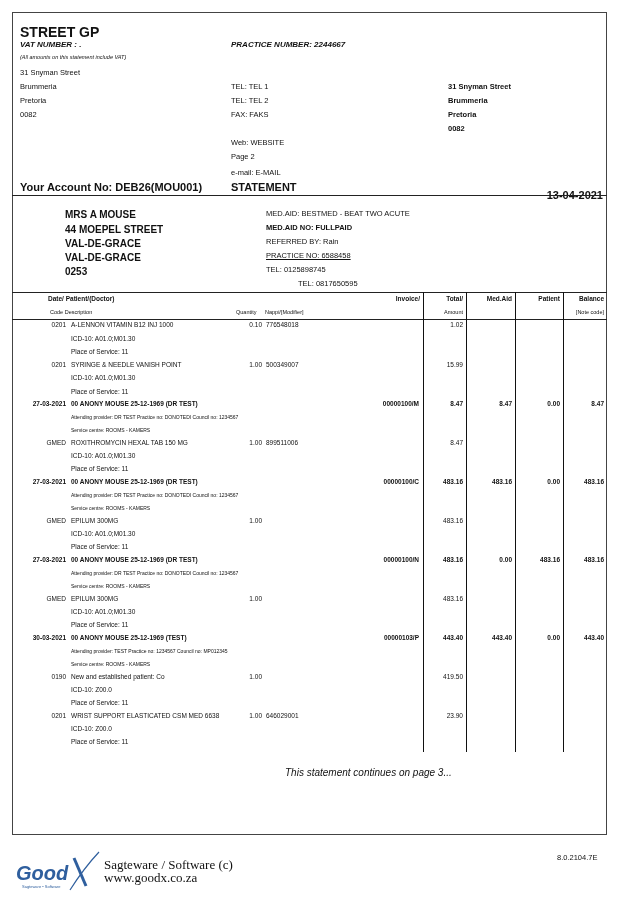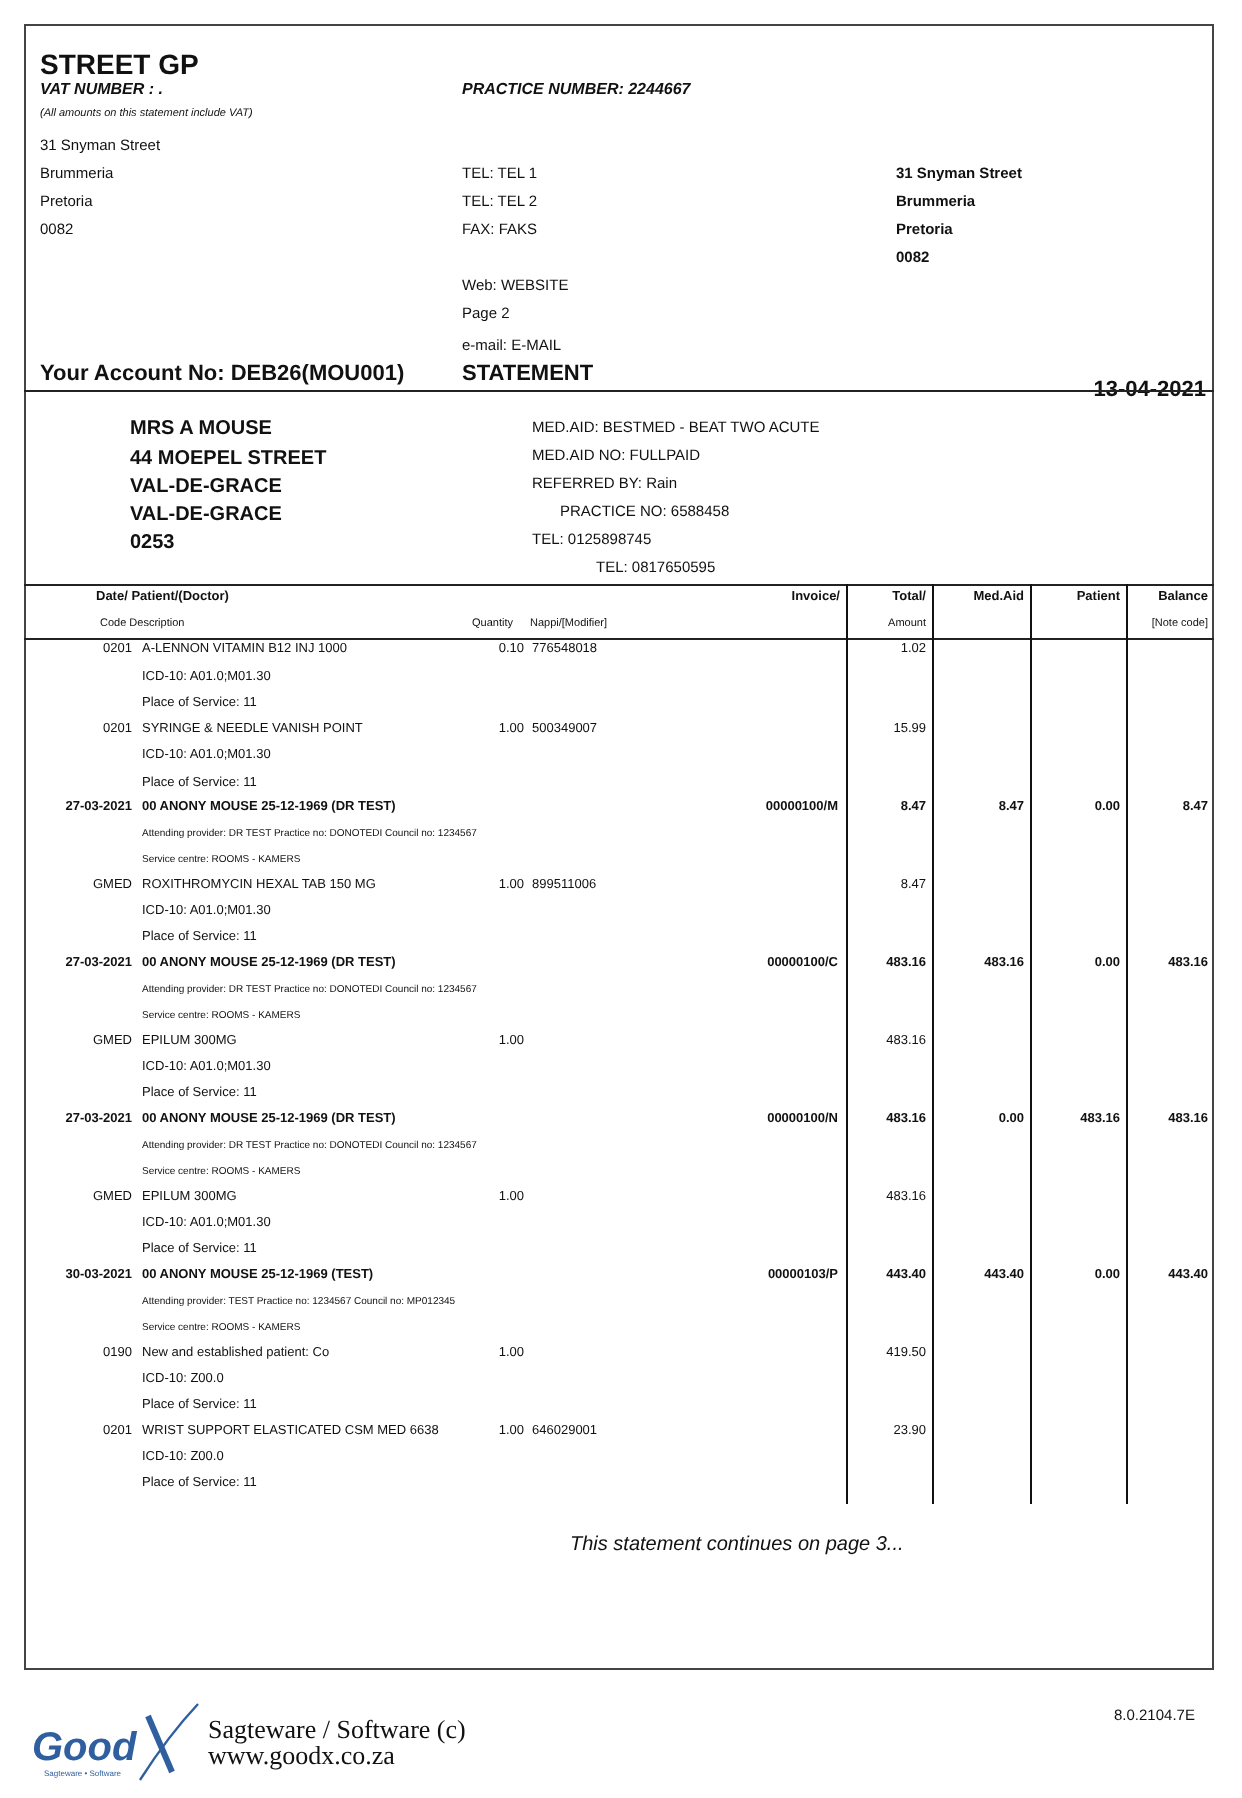--- a/index.html
+++ b/index.html
@@ -59,23 +59,23 @@
 <div class="abs hdrb right" style="left:500px;top:189px;width:103px;">13-04-2021</div>
 <div class="hline" style="left:12px;top:195px;width:595px;"></div>
 
 <div class="abs addrb" style="left:65px;top:209px;">MRS A MOUSE</div>
 <div class="abs addrb" style="left:65px;top:224px;">44 MOEPEL STREET</div>
 <div class="abs addrb" style="left:65px;top:238px;">VAL-DE-GRACE</div>
 <div class="abs addrb" style="left:65px;top:252px;">VAL-DE-GRACE</div>
 <div class="abs addrb" style="left:65px;top:266px;">0253</div>
 
 <div class="abs medsm" style="left:266px;top:209px;">MED.AID: BESTMED - BEAT TWO ACUTE</div>
-<div class="abs medsm" style="left:266px;top:223px;">MED.AID NO: FULLPAID</div>
+<div class="abs medsm" style="left:266px;top:223px;font-weight:bold;">MED.AID NO: FULLPAID</div>
 <div class="abs medsm" style="left:266px;top:237px;">REFERRED BY: Rain</div>
-<div class="abs medsm" style="left:280px;top:251px;">PRACTICE NO: 6588458</div>
+<div class="abs medsm" style="left:266px;top:251px;text-decoration:underline;">PRACTICE NO: 6588458</div>
 <div class="abs medsm" style="left:266px;top:265px;">TEL: 0125898745</div>
 <div class="abs medsm" style="left:266px;top:279px;margin-left:32px;">TEL: 0817650595</div>
 
 <div class="hline" style="left:12px;top:292px;width:595px;"></div>
 <div class="abs th" style="left:48px;top:295px;">Date/ Patient/(Doctor)</div>
 <div class="abs th2" style="left:50px;top:309px;">Code Description</div>
 <div class="abs th2" style="left:236px;top:309px;">Quantity</div>
 <div class="abs th2" style="left:265px;top:309px;">Nappi/[Modifier]</div>
 <div class="abs th right" style="left:360px;top:295px;width:60px;">Invoice/</div>
 <div class="abs th right" style="left:420px;top:295px;width:43px;">Total/</div>

